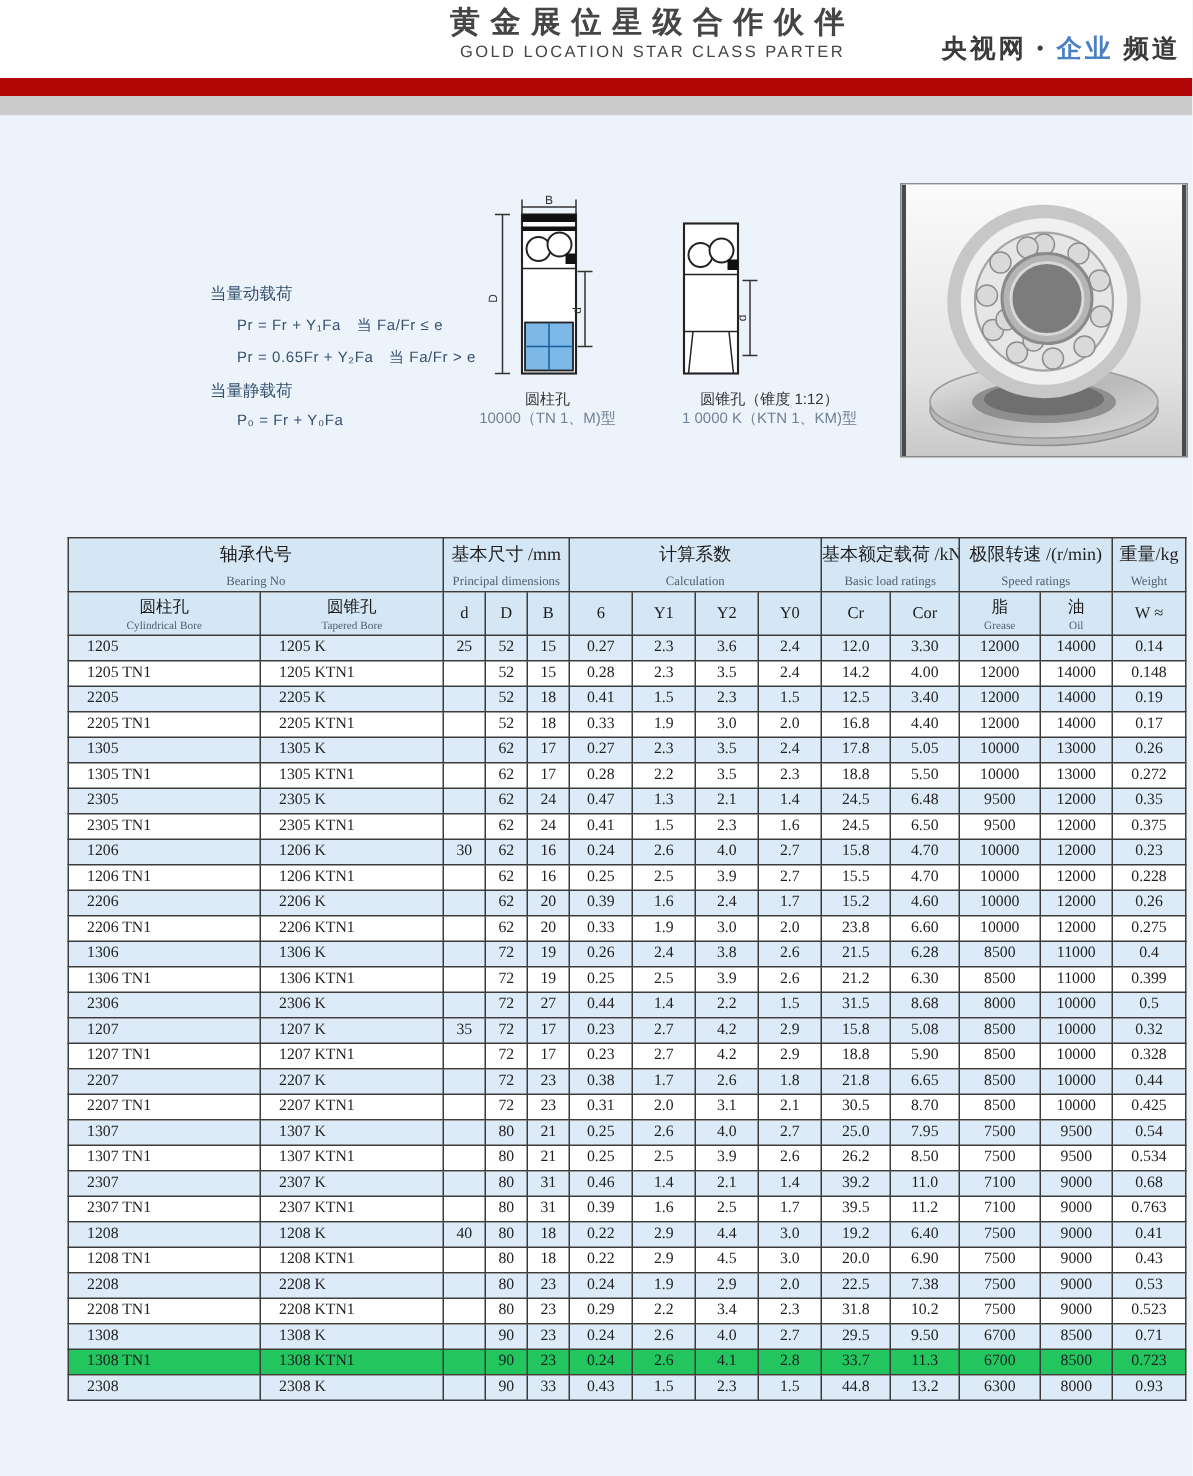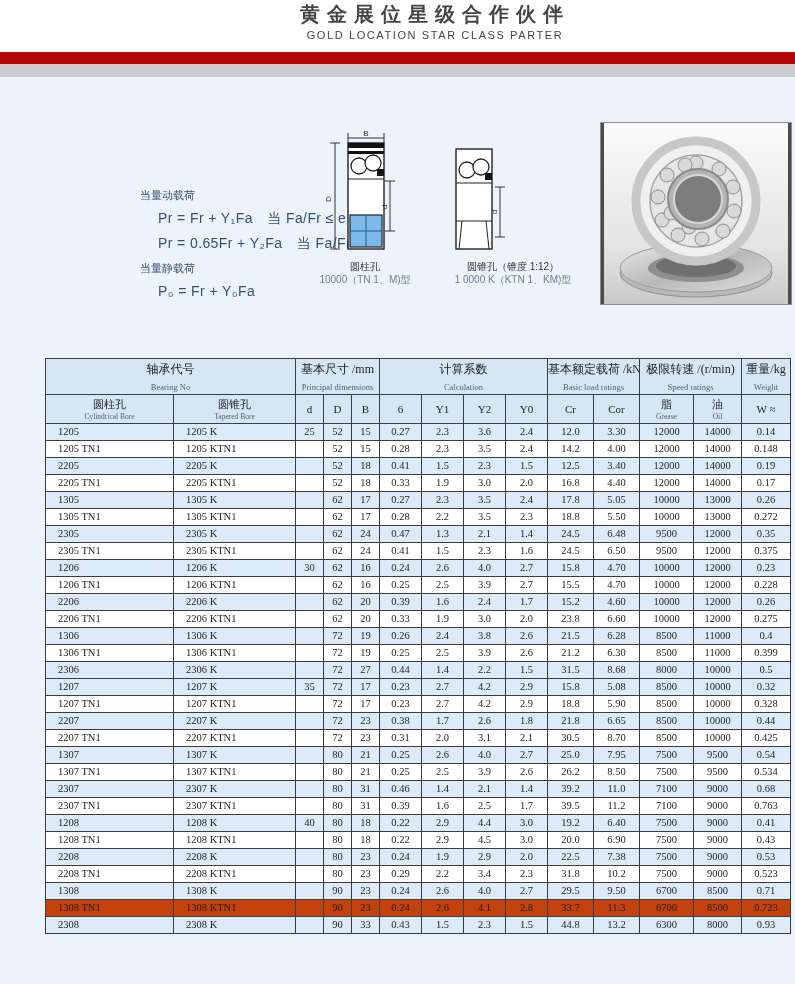--- a/index.html
+++ b/index.html
@@ -15,21 +15,21 @@
   .channel .hl-blue { color:#4b80c2; }
   .channel .bullet { font-size:12px; vertical-align:2px; }
 
   .red-bar  { position:absolute; top:52px; left:0; width:795px; height:12px; background:#b10505; }
   .gray-bar { position:absolute; top:64px; left:0; width:795px; height:13px; background:#cbcbcb; }
   .content  { position:absolute; top:77px; left:0; width:795px; height:907px; background:#edf3fa; }
 
   
   .formulas { position:absolute; left:140px; top:103px; color:#35506f; font-weight:normal; }
   .f-title { font-size:11px; margin-top:8px; }
-  .f-line  { font-size:14px; margin:7px 0 0 18px; letter-spacing:0.4px; }
+  .f-line  { font-size:10px; margin:7px 0 0 18px; letter-spacing:0.4px; }
 
   
   .diagram-left  { position:absolute; left:322px; top:52px; }
   .diagram-right { position:absolute; left:448px; top:66px; }
   .caption { position:absolute; text-align:center; font-size:10px; color:#333; line-height:13px; }
   .caption .sub { color:#6f7f95; }
   .caption-left  { left:300px; top:183px; width:130px; }
   .caption-right { left:428px; top:183px; width:170px; }
 
   
@@ -42,31 +42,37 @@
   .bearing-table thead th { background:#d5e6f4; font-weight:normal; padding:2px 0; }
   .g-cn { font-size:12px; color:#1d1d1d; }
   .g-en { font-size:8.5px; color:#4f5f70; margin-top:4px; }
   .s-one { font-size:11px; color:#1d1d1d; padding:6px 0; }
   .s-cn { font-size:11px; color:#1d1d1d; }
   .s-en { font-size:7.5px; color:#4f5f70; }
   .bearing-table td { font-size:10.5px; color:#1f1f1f; text-align:center; height:16px; line-height:16px; }
   .bearing-table td.left { text-align:left; padding-left:12px; }
   tr.even td { background:#dcebf7; }
   tr.odd  td { background:#ffffff; }
-  tr.hl   td { background:#c2410c; }
+  tr.hl   td { background:#22c55e; }
 </style>
 </head>
 <body>
 
 <div class="page">
 
   <div class="top">
     <div class="title-block">
       <div class="title-cn">黄金展位星级合作伙伴</div>
       <div class="title-en">GOLD LOCATION STAR CLASS PARTER</div>
+    </div>
+    <div class="channel">
+      <span>央视网</span>
+      <span class="bullet">•</span>
+      <span class="hl-blue">企业</span>
+      <span>频道</span>
     </div>
   </div>
   <div class="red-bar"></div>
   <div class="gray-bar"></div>
 
   <div class="content">
 
     <div class="formulas">
       <div class="f-title">当量动载荷</div>
       <div class="f-line">Pr = Fr + Y₁Fa　当 Fa/Fr ≤ e</div>

